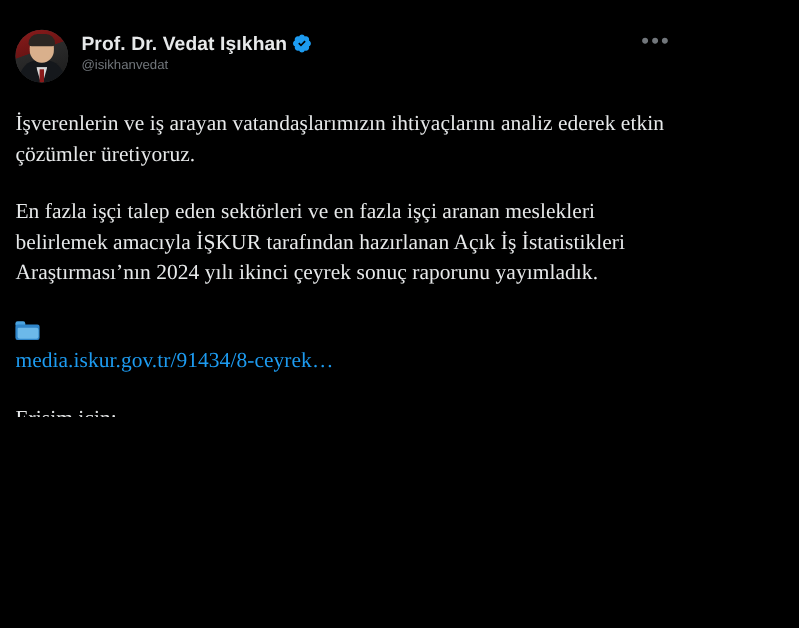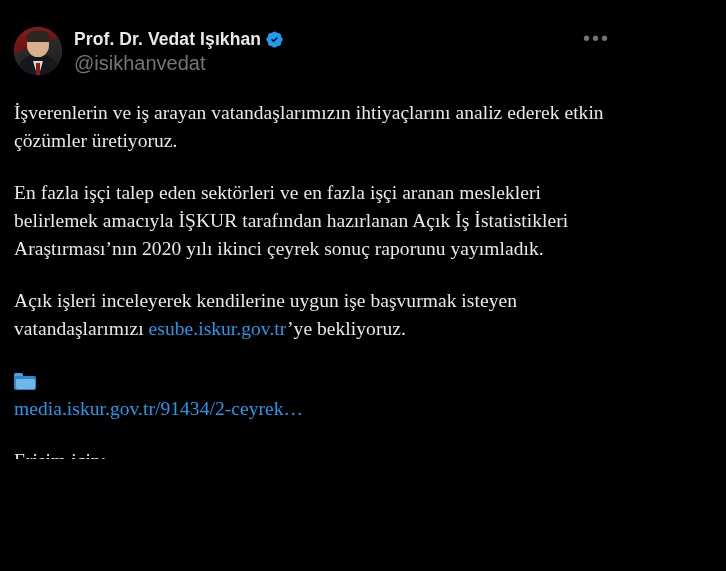--- a/index.html
+++ b/index.html
@@ -104,21 +104,21 @@
     color: #e7e9ea;
     letter-spacing: 0.1px;
   }
   .verified {
     width: 19px;
     height: 19px;
     display: inline-block;
     line-height: 0;
   }
   .handle {
-    font-size: 20px;
+    font-size: 12px;
     color: #71767b;
     margin-top: 2px;
   }
   .more-btn {
     position: absolute;
     right: 14px;
     top: 16px;
     color: #71767b;
     font-size: 20px;
     letter-spacing: 2px;
@@ -212,26 +212,25 @@
           </svg>
         </span>
       </div>
       <div class="handle">@isikhanvedat</div>
     </div>
     <div class="more-btn">•••</div>
   </div>
 
   <div class="body-text">
     <p class="para">İşverenlerin ve iş arayan vatandaşlarımızın ihtiyaçlarını analiz ederek etkin çözümler üretiyoruz.</p>
-    <p class="para">En fazla işçi talep eden sektörleri ve en fazla işçi aranan meslekleri belirlemek amacıyla İŞKUR tarafından hazırlanan Açık İş İstatistikleri Araştırması’nın 2020 yılı ikinci çeyrek sonuç raporunu yayımladık.</p>
-    <p class="para"><span>Açık işleri inceleyerek kendilerine uygun işe başvurmak isteyen vatandaşlarımızı </span><a class="link">esube.iskur.gov.tr</a><span>’ye bekliyoruz.</span></p>
+    <p class="para">En fazla işçi talep eden sektörleri ve en fazla işçi aranan meslekleri belirlemek amacıyla İŞKUR tarafından hazırlanan Açık İş İstatistikleri Araştırması’nın 2024 yılı ikinci çeyrek sonuç raporunu yayımladık.</p>
     <p class="para">
       <span class="folder-icon">
         <span class="tab"></span>
         <span class="body"></span>
         <span class="inner"></span>
       </span><br>
-      <a class="link">media.iskur.gov.tr/91434/2-ceyrek…</a>
+      <a class="link">media.iskur.gov.tr/91434/8-ceyrek…</a>
     </p>
     <div class="last-line-clip">Erişim için:</div>
   </div>
 
 </div>
 
 </body></html>

